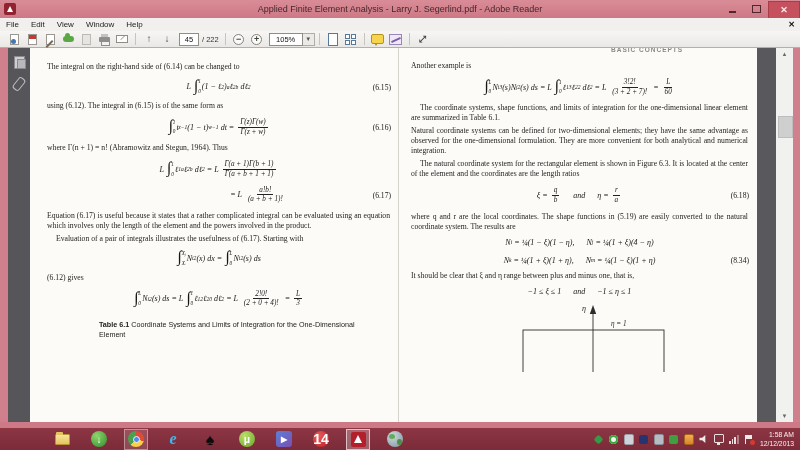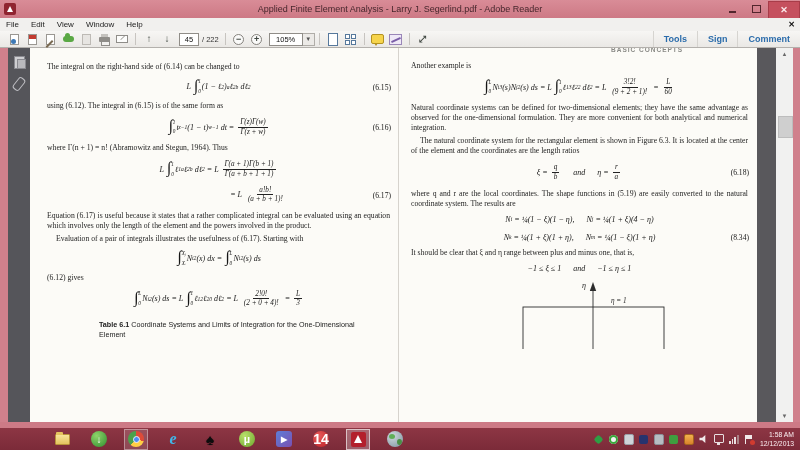--- a/index.html
+++ b/index.html
@@ -261,25 +261,20 @@
   <span class="ic">
       <span class="bubble"></span>
     </span>
   <span class="ic">
       <span class="signpen"></span>
     </span>
   <span class="tb-sep"></span>
   <span class="ic">
       <span class="fullscr">⤢</span>
     </span>
-  <div class="tb-right">
-    <span class="tb-link">Tools</span>
-    <span class="tb-link">Sign</span>
-    <span class="tb-link">Comment</span>
-  </div>
 </div>
 
 <div class="border-left"></div>
 <div class="border-right"></div>
 <div class="border-bottom"></div>
 
 <div class="nav-strip">
   <div class="nav-ic thumbs"></div>
   <div class="clip"></div>
 </div>
@@ -471,29 +466,30 @@
           <sub>1</sub>
           <sup>3</sup>
           <span class="eqt">ℓ</span>
           <sub>2</sub>
           <sup>2</sup>
           <span class="eqt"> dℓ</span>
           <sub>2</sub>
           <span class="eqt"> = L </span>
           <span class="frac">
             <span class="num">3!2!</span>
-            <span class="den">(9 + 2 + 1)!</span>
+            <span class="den">(3 + 2 + 7)!</span>
           </span>
           <span class="eqt"> = </span>
           <span class="frac">
             <span class="num">L</span>
             <span class="den">60</span>
           </span>
         </span>
       </div>
+      <div class="para indent">The coordinate systems, shape functions, and limits of integration for the one-dimensional linear element are summarized in Table 6.1.</div>
       <div class="para">Natural coordinate systems can be defined for two-dimensional elements; they have the same advantage as observed for the one-dimensional formulation. They are more convenient for both analytical and numerical integration.</div>
       <div class="para indent">The natural coordinate system for the rectangular element is shown in Figure 6.3. It is located at the center of the element and the coordinates are the length ratios</div>
       <div class="eq-row">
         <span class="eq-body">
           <span class="eqt">ξ = </span>
           <span class="frac">
             <span class="num">q</span>
             <span class="den">b</span>
           </span>
           <span class="eqt">      and      η = </span>

